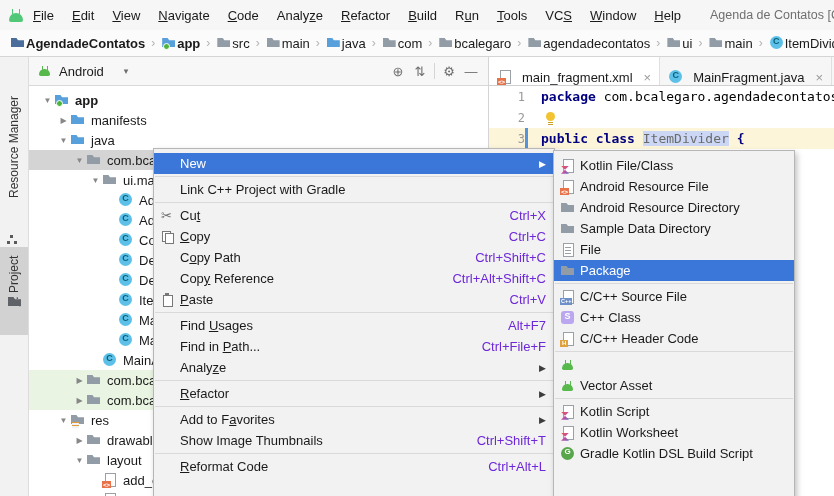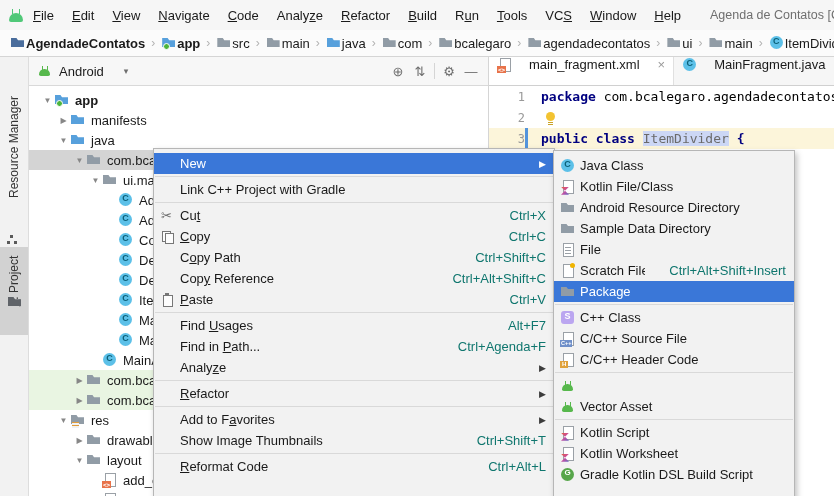--- a/index.html
+++ b/index.html
@@ -44,21 +44,21 @@
   .tree-row{height:20px;display:flex;align-items:center;white-space:nowrap;}
   .tree-row.selected{background:#d4d4d4;}
   .tree-row.green{background:#e9f5e2;}
   .tree-row .tw{width:13px;flex:none;text-align:center;color:#878787;font-size:8px;}
   .tree-row .lbl{margin-left:5px;}
   .tree-row.bold .lbl{font-weight:bold;}
 
   
   .editor-area{flex:1;display:flex;flex-direction:column;min-width:0;}
   .tab-strip{height:28px;background:#f6f6f6;border-bottom:1px solid #d0d0d0;display:flex;align-items:stretch;overflow:hidden;}
-  .tab{display:flex;align-items:flex-start;gap:16px;padding:0 8px;border-right:1px solid #e0e0e0;white-space:nowrap;}
+  .tab{display:flex;align-items:flex-end;gap:9px;padding:0 8px;border-right:1px solid #e0e0e0;white-space:nowrap;}
   .tab.active{background:#ffffff;}
   .tab .close{color:#9a9a9a;font-size:13px;margin-left:2px;}
   .editor{flex:1;background:#fff;font-family:"DejaVu Sans Mono","Liberation Mono",monospace;font-size:13px;overflow:hidden;}
   .code-line{height:21px;display:flex;align-items:center;position:relative;}
   .code-line.current{background:#fcf5da;}
   .gutter{width:52px;flex:none;text-align:right;padding-right:16px;color:#999;font-size:12px;box-sizing:border-box;}
   .vcsbar{position:absolute;left:36px;top:0;bottom:0;width:3px;background:#5394dc;}
   .code-text{white-space:pre;}
   .tok-kw{color:#000080;font-weight:bold;}
   .tok-pl{color:#000;}
@@ -66,21 +66,21 @@
   .tok-hl{color:#6a6a6a;background:#ccd7f5;}
   .bulb-slot{position:absolute;left:56px;top:2px;}
 
   
   .popup{position:absolute;background:#f2f2f2;border:1px solid #b6b6b6;box-shadow:2px 3px 6px rgba(0,0,0,.25);padding:4px 0;z-index:10;}
   #context-menu{left:153px;top:148px;width:400px;height:360px;}
   #submenu{left:553px;top:150px;width:240px;height:360px;z-index:11;}
   .mi{height:21px;display:flex;align-items:center;padding:0 8px 0 6px;}
   .mi .mi-ic{width:20px;flex:none;}
   .mi .mi-label{flex:1;white-space:nowrap;overflow:hidden;}
-  .mi .mi-short{color:#0f766e;margin-left:24px;white-space:nowrap;}
+  .mi .mi-short{color:#6d28d9;margin-left:24px;white-space:nowrap;}
   .mi .mi-arrow{width:10px;text-align:right;color:#3c3c3c;font-size:9px;}
   .mi.hl{background:#3a77d8;color:#fff;}
   .mi.hl .mi-short,.mi.hl .mi-arrow{color:#fff;}
   .msep{height:1px;background:#d9d9d9;margin:2px 1px;}
 
   
   .ic{display:inline-block;position:relative;width:16px;height:16px;flex:none;vertical-align:middle;}
   
   .fold::before{content:"";position:absolute;left:1px;top:2px;width:13px;height:11px;background:var(--fc,#919ca6);
     clip-path:polygon(0 10%,42% 10%,54% 30%,100% 30%,100% 92%,0 92%);}
@@ -431,21 +431,21 @@
     </div>
     <div class="msep"></div>
     <div class="mi">
       <span class="mi-ic"></span>
       <span class="mi-label">Find <u>U</u>sages</span>
       <span class="mi-short">Alt+F7</span>
     </div>
     <div class="mi">
       <span class="mi-ic"></span>
       <span class="mi-label">Find in <u>P</u>ath...</span>
-      <span class="mi-short">Ctrl+Agenda+F</span>
+      <span class="mi-short">Ctrl+File+F</span>
     </div>
     <div class="mi">
       <span class="mi-ic"></span>
       <span class="mi-label">Analy<u>z</u>e</span>
       <span class="mi-arrow">▶</span>
     </div>
     <div class="msep"></div>
     <div class="mi">
       <span class="mi-ic"></span>
       <span class="mi-label"><u>R</u>efactor</span>
@@ -464,58 +464,53 @@
     </div>
     <div class="msep"></div>
     <div class="mi">
       <span class="mi-ic"></span>
       <span class="mi-label"><u>R</u>eformat Code</span>
       <span class="mi-short">Ctrl+Alt+L</span>
     </div>
   </div>
 <div class="popup" id="submenu">
     <div class="mi">
-      <span class="mi-ic"><span class="ic ic-class-icon"></span></span>
-      <span class="mi-label">Java Class</span>
-    </div>
-    <div class="mi">
       <span class="mi-ic"><span class="ic ic-kotlin-icon doc"></span></span>
       <span class="mi-label">Kotlin File/Class</span>
     </div>
     <div class="mi">
+      <span class="mi-ic"><span class="ic ic-android-res-file-icon doc"></span></span>
+      <span class="mi-label">Android Resource File</span>
+    </div>
+    <div class="mi">
       <span class="mi-ic"><span class="ic ic-folder-icon fold"></span></span>
       <span class="mi-label">Android Resource Directory</span>
     </div>
     <div class="mi">
       <span class="mi-ic"><span class="ic ic-folder-icon fold"></span></span>
       <span class="mi-label">Sample Data Directory</span>
     </div>
     <div class="mi">
       <span class="mi-ic"><span class="ic ic-file-icon doc"></span></span>
       <span class="mi-label">File</span>
-    </div>
-    <div class="mi">
-      <span class="mi-ic"><span class="ic ic-scratch-file-icon doc"></span></span>
-      <span class="mi-label">Scratch File</span>
-      <span class="mi-short">Ctrl+Alt+Shift+Insert</span>
     </div>
     <div class="mi hl">
       <span class="mi-ic"><span class="ic ic-package-folder-icon fold"></span></span>
       <span class="mi-label">Package</span>
     </div>
     <div class="msep"></div>
     <div class="mi">
+      <span class="mi-ic"><span class="ic ic-cpp-source-icon doc"></span></span>
+      <span class="mi-label">C/C++ Source File</span>
+    </div>
+    <div class="mi">
       <span class="mi-ic"><span class="ic ic-cpp-class-icon"></span></span>
       <span class="mi-label">C++ Class</span>
     </div>
     <div class="mi">
-      <span class="mi-ic"><span class="ic ic-cpp-source-icon doc"></span></span>
-      <span class="mi-label">C/C++ Source File</span>
-    </div>
-    <div class="mi">
       <span class="mi-ic"><span class="ic ic-cpp-header-icon doc"></span></span>
       <span class="mi-label">C/C++ Header Code</span>
     </div>
     <div class="msep"></div>
     <div class="mi">
       <span class="mi-ic"><span class="ic ic-android-icon"></span></span>
     </div>
     <div class="mi">
       <span class="mi-ic"><span class="ic ic-android-icon"></span></span>
       <span class="mi-label">Vector Asset</span>

